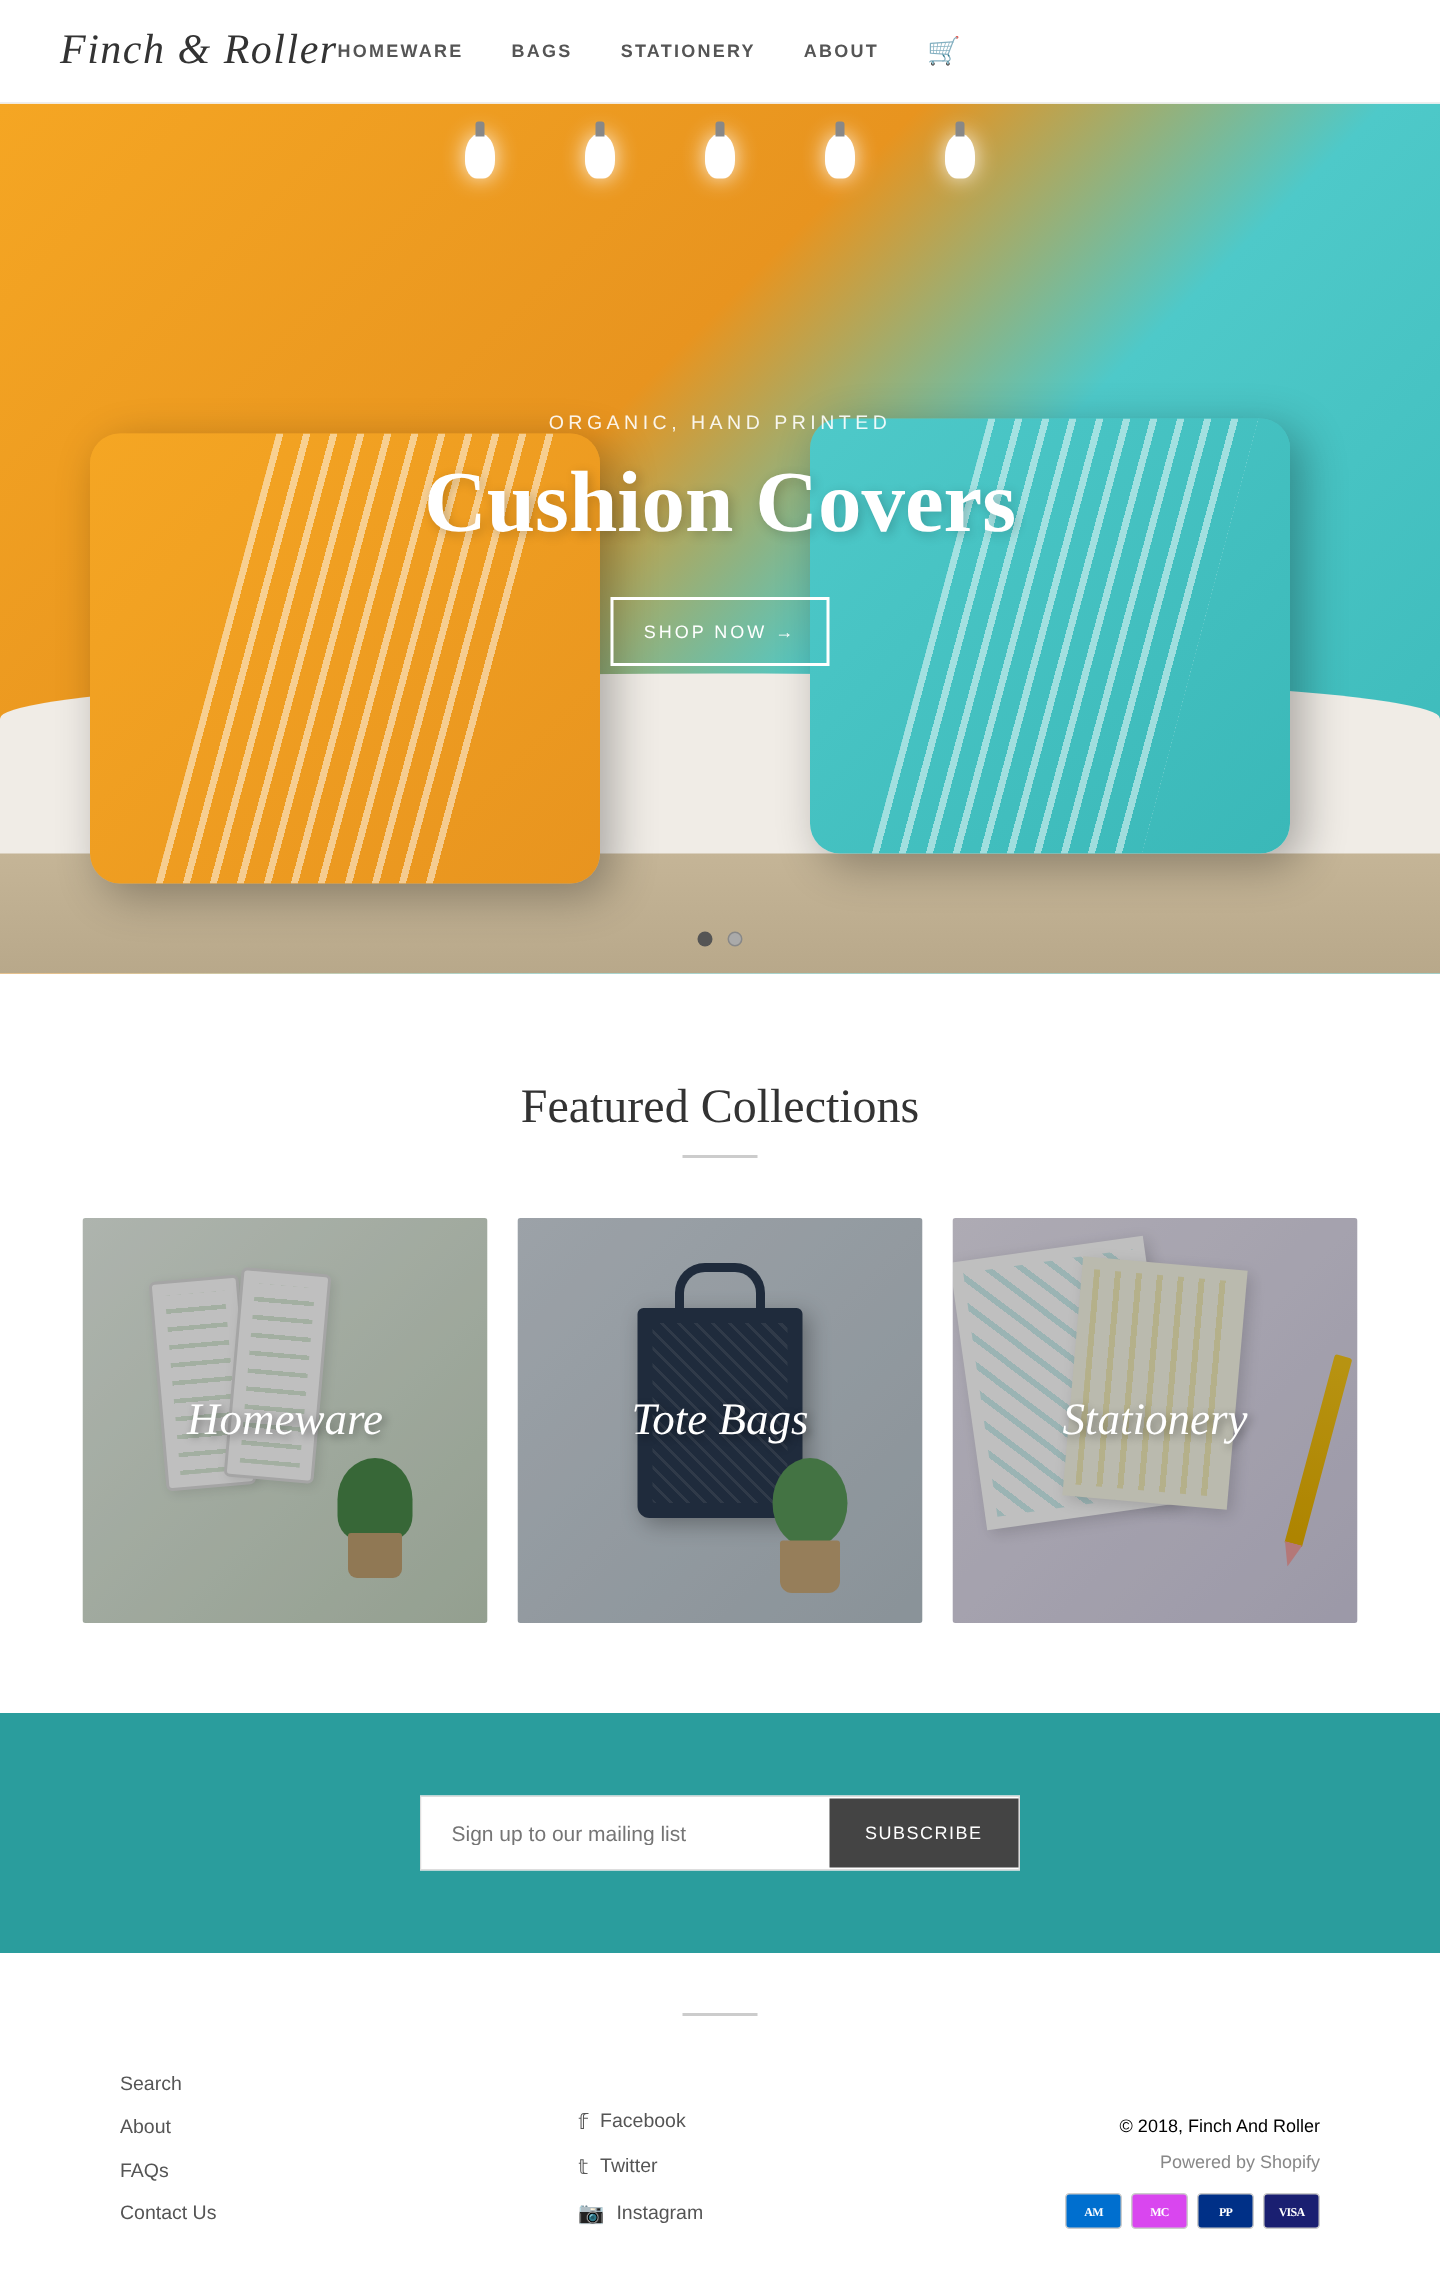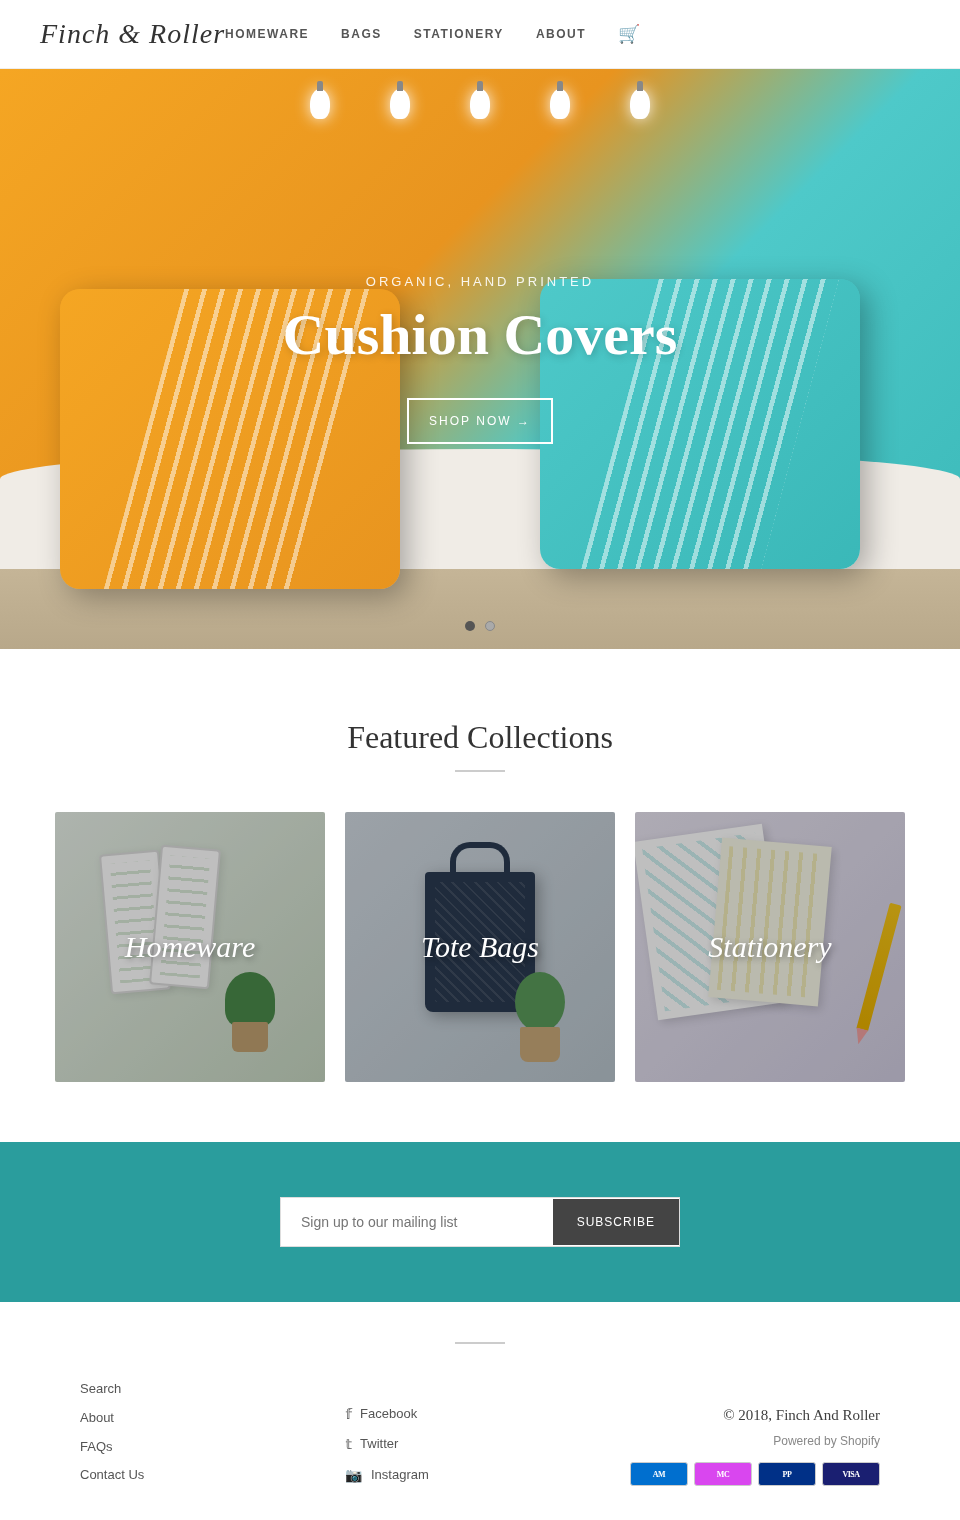--- a/index.html
+++ b/index.html
@@ -490,39 +490,39 @@
       align-items: center;
       gap: 8px;
     }
     .social-icon {
       font-size: 14px;
     }
     .footer-right {
       text-align: right;
     }
     .footer-copy {
-      font-family: Liberation Serif, serif;
-      font-size: 15px;
-      color: #404040;
+      font-family: Liberation Sans, sans-serif;
+      font-size: 12px;
+      color: #000000;
       margin-bottom: 10px;
     }
     .footer-powered {
       font-family: Arial, sans-serif;
       font-size: 12px;
       color: #888;
       margin-bottom: 14px;
     }
     .payment-icons {
       display: flex;
       gap: 6px;
       justify-content: flex-end;
       align-items: center;
     }
     .payment-badge {
-      width: 58px; height: 24px;
+      width: 38px; height: 24px;
       background: #f0f0f0;
       border: 1px solid #ccc;
       border-radius: 3px;
       display: flex;
       align-items: center;
       justify-content: center;
       font-size: 8px;
       font-weight: bold;
       color: #555;
       letter-spacing: -0.5px;

